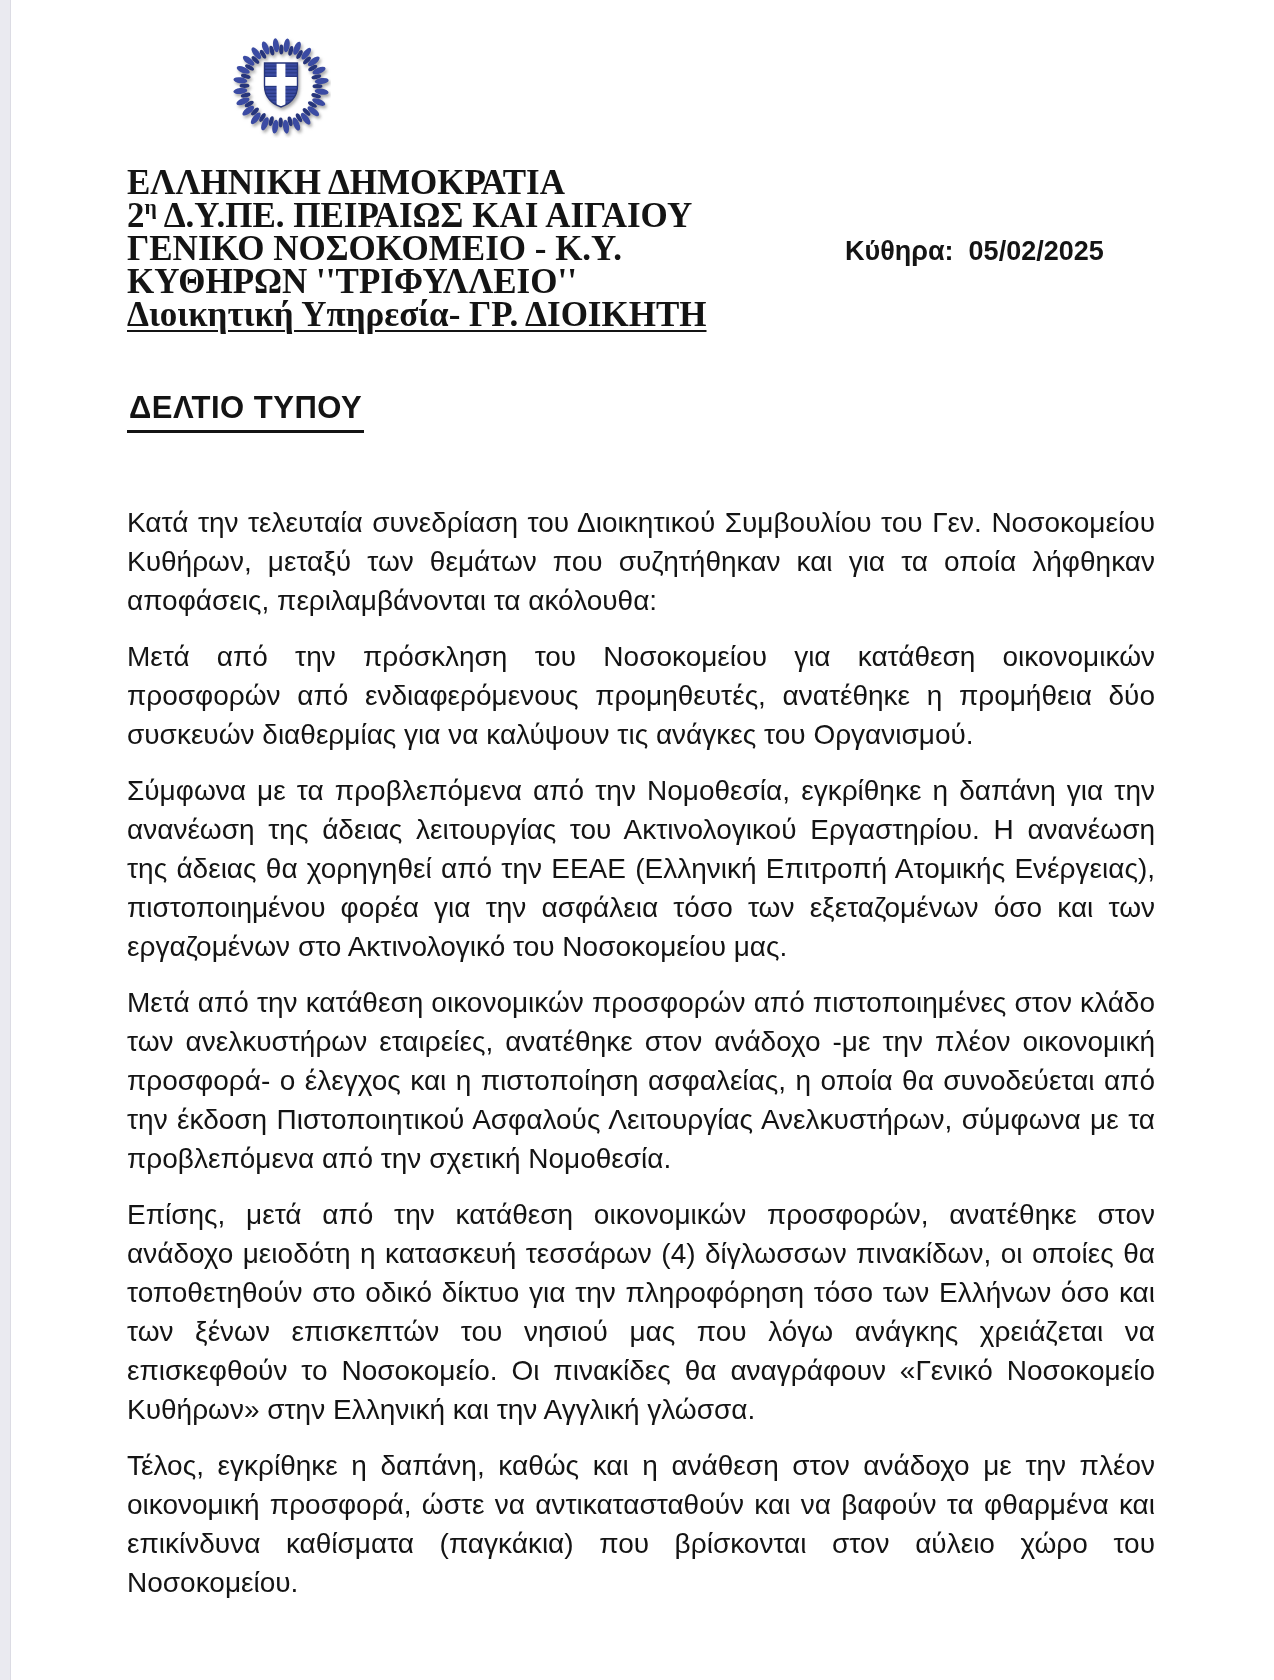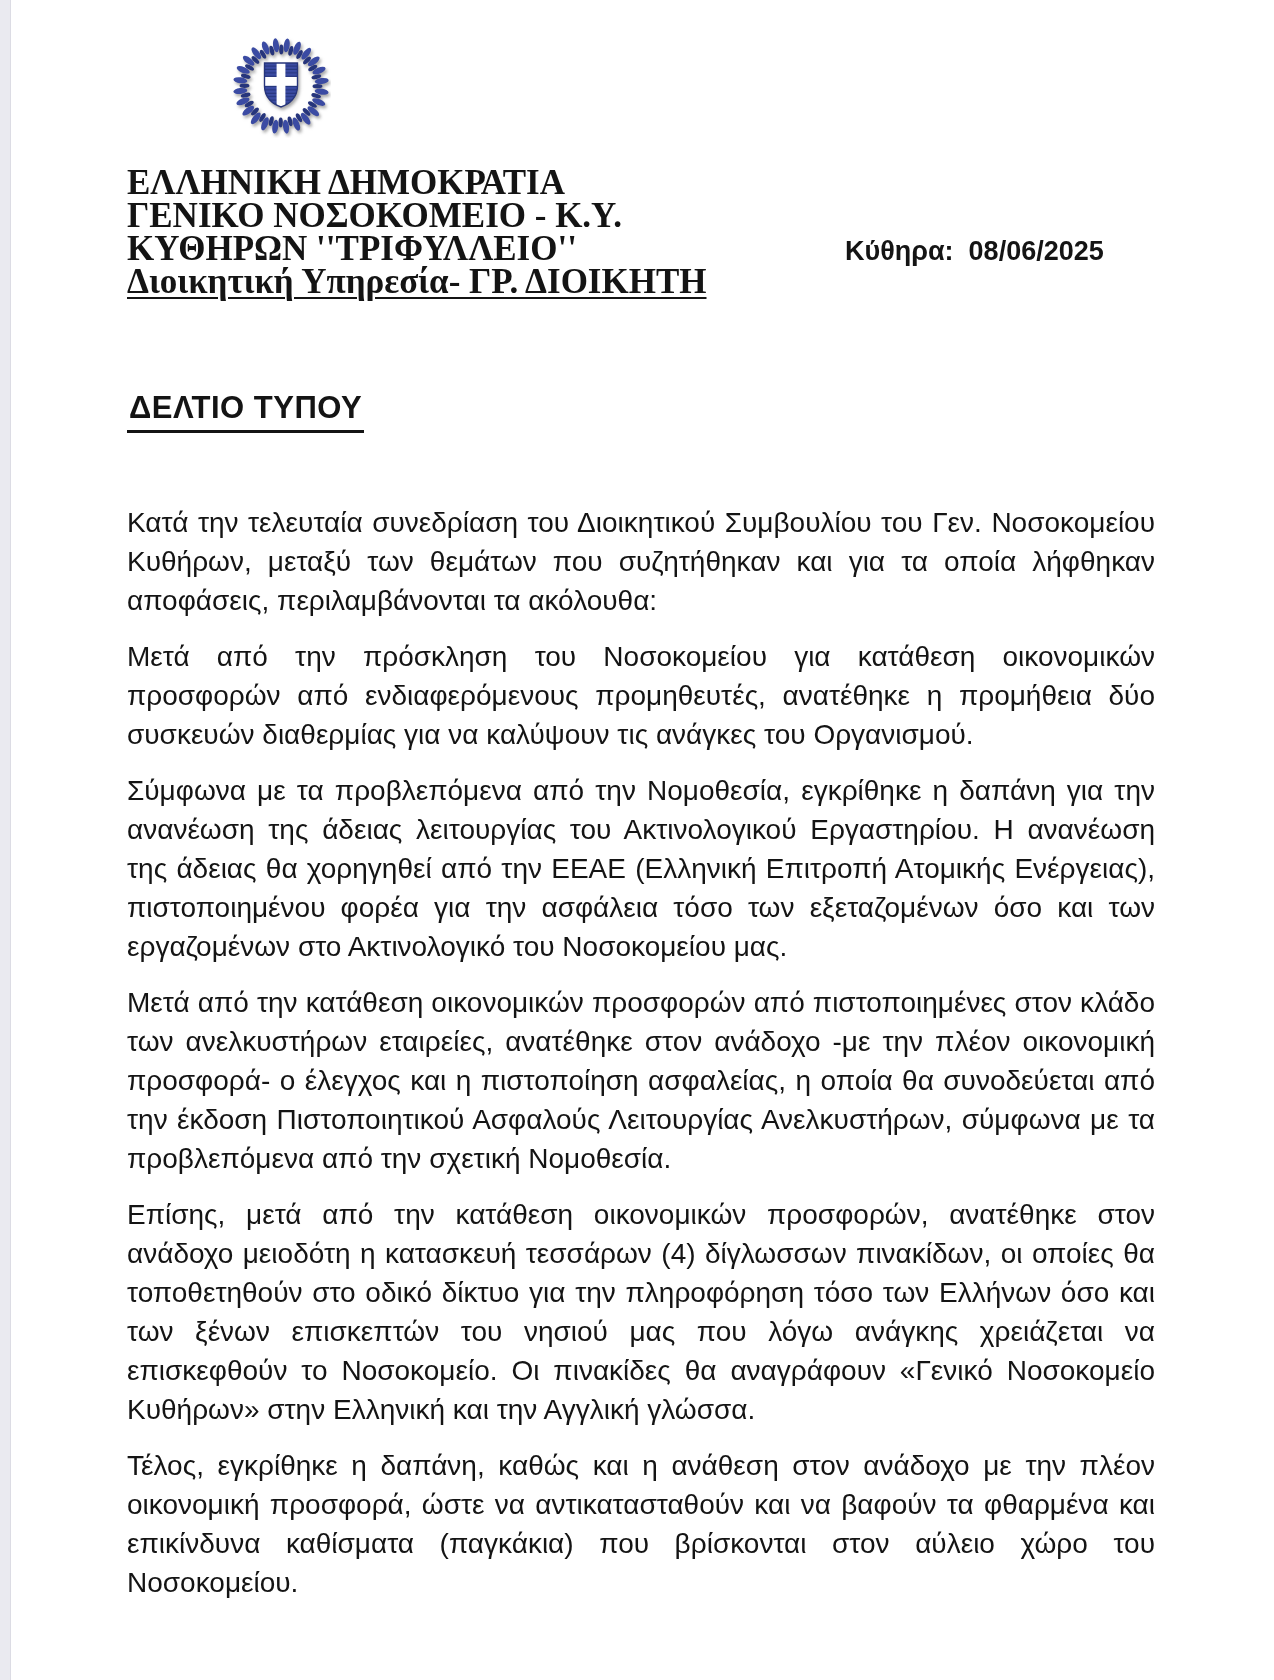--- a/index.html
+++ b/index.html
@@ -149,27 +149,28 @@
         <rect x="45.6" y="27" width="8.8" height="44" fill="#ffffff"></rect>
         <rect x="33.5" y="41" width="33" height="8.8" fill="#ffffff"></rect>
       </g>
       <path d="M33.5 27 L66.5 27 L66.5 50 C66.5 62 58 68.5 50 71 C42 68.5 33.5 62 33.5 50 Z" fill="none" stroke="#27367c" stroke-width="1.4"></path>
     </g>
   </g>
 </svg>
 
 <div class="org-block">
   <div>ΕΛΛΗΝΙΚΗ ΔΗΜΟΚΡΑΤΙΑ</div>
+  <div><span>2</span><sup>η</sup><span> Δ.Υ.ΠΕ. ΠΕΙΡΑΙΩΣ ΚΑΙ ΑΙΓΑΙΟΥ</span></div>
   <div>ΓΕΝΙΚΟ  ΝΟΣΟΚΟΜΕΙΟ - Κ.Υ.</div>
   <div>ΚΥΘΗΡΩΝ  ''ΤΡΙΦΥΛΛΕΙΟ''</div>
   <div class="org-underlined">Διοικητική Υπηρεσία- ΓΡ. ΔΙΟΙΚΗΤΗ</div>
 </div>
 
 <div class="dateline">
-  <span>Κύθηρα:</span><span class="date-value">08/06/2025</span>
+  <span>Κύθηρα:</span><span class="date-value">05/02/2025</span>
 </div>
 
 <div class="doc-title-row">
   <span class="doc-title">ΔΕΛΤΙΟ ΤΥΠΟΥ</span>
 </div>
 
 <div class="doc-body">
   <p>Κατά την τελευταία συνεδρίαση του  Διοικητικού Συμβουλίου του  Γεν. Νοσοκομείου Κυθήρων, μεταξύ των θεμάτων που συζητήθηκαν και για τα  οποία λήφθηκαν αποφάσεις, περιλαμβάνονται τα ακόλουθα:</p>
   <p>Μετά από την πρόσκληση  του  Νοσοκομείου για  κατάθεση οικονομικών προσφορών από ενδιαφερόμενους  προμηθευτές, ανατέθηκε η προμήθεια δύο συσκευών διαθερμίας για  να καλύψουν τις ανάγκες του Οργανισμού.</p>
   <p>Σύμφωνα με τα  προβλεπόμενα από την Νομοθεσία,  εγκρίθηκε η δαπάνη για  την ανανέωση της άδειας λειτουργίας του Ακτινολογικού  Εργαστηρίου. Η ανανέωση της άδειας  θα χορηγηθεί από την ΕΕΑΕ (Ελληνική Επιτροπή  Ατομικής Ενέργειας), πιστοποιημένου φορέα  για την ασφάλεια τόσο  των εξεταζομένων  όσο και των εργαζομένων στο Ακτινολογικό του Νοσοκομείου μας.</p>

